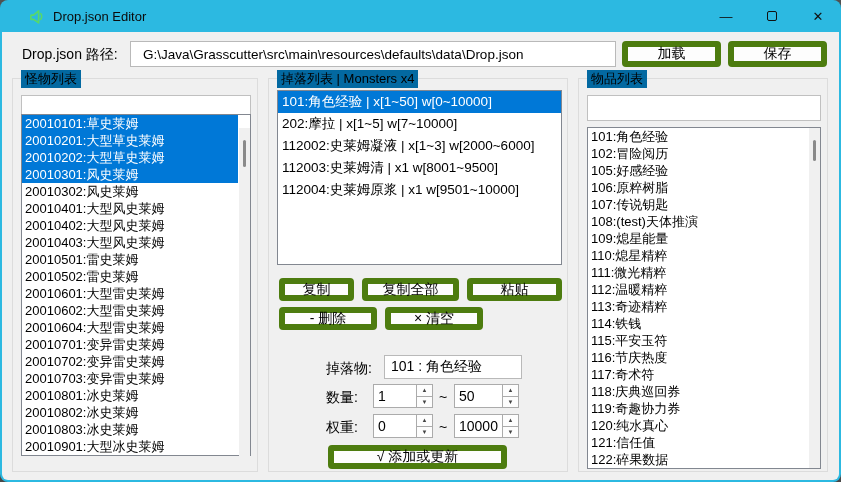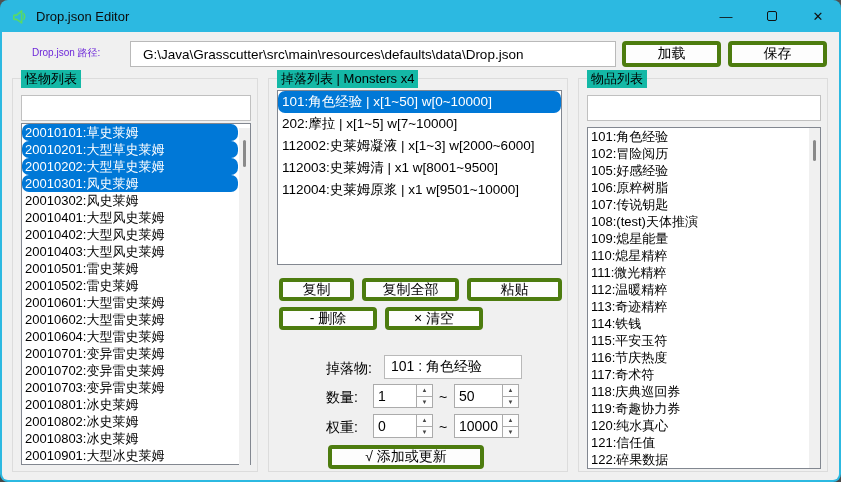--- a/index.html
+++ b/index.html
@@ -13,94 +13,94 @@
     width: 841px; height: 482px;
     background: #2CB9E1;
     border-radius: 8px 8px 8px 8px;
     overflow: hidden;
     box-shadow: 0 8px 24px rgba(0,0,0,.35);
   }
   
   .titlebar {
     position: absolute; top: 0; left: 0; right: 0; height: 32px;
     display: flex; align-items: center;
-    color: #0b0b0b; font-size: 13px;
+    color: #0b0b0b; font-size: 13px; padding-left: 17px;
   }
   .titlebar .app-icon { margin: 0 8px 0 11px; display: flex; }
   .win-controls { position: absolute; right: 0; top: 0; height: 32px; display: flex; }
   .win-btn {
     width: 46px; height: 32px; display: flex; align-items: center; justify-content: center;
     font-size: 13px; color: #111; cursor: default;
   }
   .win-btn.max span {
     display: block; width: 10px; height: 10px; border: 1.2px solid #111; border-radius: 2px;
   }
   
   .content {
     position: absolute; top: 32px; left: 2px; right: 2px; bottom: 2px;
     background: #F0F0F0; border-radius: 0 0 6px 6px;
   }
   
-  .path-label { position: absolute; left: 20px; top: 14px; font-size: 10px; color: #6d28d9; margin-left: 10px; }
+  .path-label { position: absolute; left: 20px; top: 14px; font-size: 14px; color: #000000; }
   .path-input {
     position: absolute; left: 128px; top: 9px; width: 486px; height: 26px;
     border: 1px solid #b9b9b9; background: #fff; font-size: 13.5px; padding: 0 12px;
     font-family: "Liberation Sans", "DejaVu Sans", sans-serif; color: #000;
   }
   .btn {
     position: absolute; height: 26px;
-    background: #FDFDFD; border: 4px solid #4d7c0f; border-radius: 4px;
+    background: #FDFDFD; border: 6px solid #4d7c0f; border-radius: 4px;
     font-size: 14px; color: #000; text-align: center;
     font-family: "Liberation Sans", "DejaVu Sans", sans-serif;
     display: flex; align-items: center; justify-content: center; cursor: default;
   }
   .btn-load { left: 620px; top: 9px; width: 99px; }
   .btn-save { left: 726px; top: 9px; width: 99px; }
   
   .groupbox { position: absolute; border: 1px solid #DCDCDC; }
   .gb-title {
-    position: absolute; top: -9px; left: 8px; background: #14b8a6;
+    position: absolute; top: -9px; left: 8px; background: #0369a1;
     padding: 0 4px; font-size: 13px; color: #000; white-space: nowrap;
   }
   .gb-monsters { left: 10px; top: 46px; width: 246px; height: 394px; }
   .gb-drops    { left: 266px; top: 46px; width: 300px; height: 394px; }
   .gb-items    { left: 576px; top: 46px; width: 250px; height: 394px; }
   .search-input {
     position: absolute; left: 8px; top: 16px; height: 26px;
     border: 1px solid #c0c0c0; background: #fff; padding: 0 5px; font-size: 13px;
     font-family: "Liberation Sans", "DejaVu Sans", sans-serif;
   }
   .gb-monsters .search-input { width: 230px; }
   .gb-items    .search-input { width: 234px; }
   .listbox {
     position: absolute; background: #fff; border: 1px solid #828790; overflow: hidden;
   }
-  .lb-monsters { left: 8px; top: 44px; width: 230px; height: 342px; padding-right: 12px; }
+  .lb-monsters { left: 8px; top: 35px; width: 230px; height: 342px; padding-right: 12px; }
   .lb-items    { left: 8px; top: 48px; width: 234px; height: 342px; padding-right: 12px; }
   .lb-drops    { left: 8px; top: 11px;  width: 285px; height: 175px; }
   .list-item {
     font-size: 13px; line-height: 17px; height: 17px;
     padding-left: 3px; color: #000; white-space: nowrap; overflow: hidden;
   }
   .lb-drops .list-item { font-size: 13.5px; line-height: 22px; height: 22px; padding-left: 4px; }
-  .list-item.selected { background: #0078D7; color: #fff; border-radius: 7px; }
+  .list-item.selected { background: #0078D7; color: #fff; }
   .vscroll {
     position: absolute; top: 1px; bottom: 1px; right: 1px; width: 11px; background: #F0F0F0;
   }
   .vthumb { position: absolute; left: 4px; width: 3px; background: #8a8a8a; border-radius: 2px; }
   .vthumb.t1 { top: 12px; height: 27px; }
   .vthumb.t2 { top: 12px; height: 21px; }
   
   .gb-drops .btn { position: absolute; }
   .b-copy    { left: 10px;  top: 199px; width: 75px;  height: 23px; }
   .b-copyall { left: 93px;  top: 199px; width: 97px;  height: 23px; }
   .b-paste   { left: 198px; top: 199px; width: 95px;  height: 23px; }
   .b-del     { left: 10px;  top: 228px; width: 98px;  height: 23px; }
   .b-clear   { left: 116px; top: 228px; width: 98px;  height: 23px; }
-  .b-add     { left: 59px;  top: 366px; width: 156px; height: 24px; text-align: center; }
+  .b-add     { left: 59px;  top: 366px; width: 179px; height: 24px; text-align: center; }
   
   .form-label { position: absolute; font-size: 14px; color: #000; }
   .fl-item   { left: 57px; top: 281px; }
   .fl-count  { left: 57px; top: 310px; }
   .fl-weight { left: 57px; top: 340px; }
   .drop-item-input {
     position: absolute; left: 115px; top: 276px; width: 138px; height: 24px;
     border: 1px solid #b9b9b9; background: #fff; padding: 0 6px; font-size: 14px;
     font-family: "Liberation Sans", "DejaVu Sans", sans-serif;
   }

